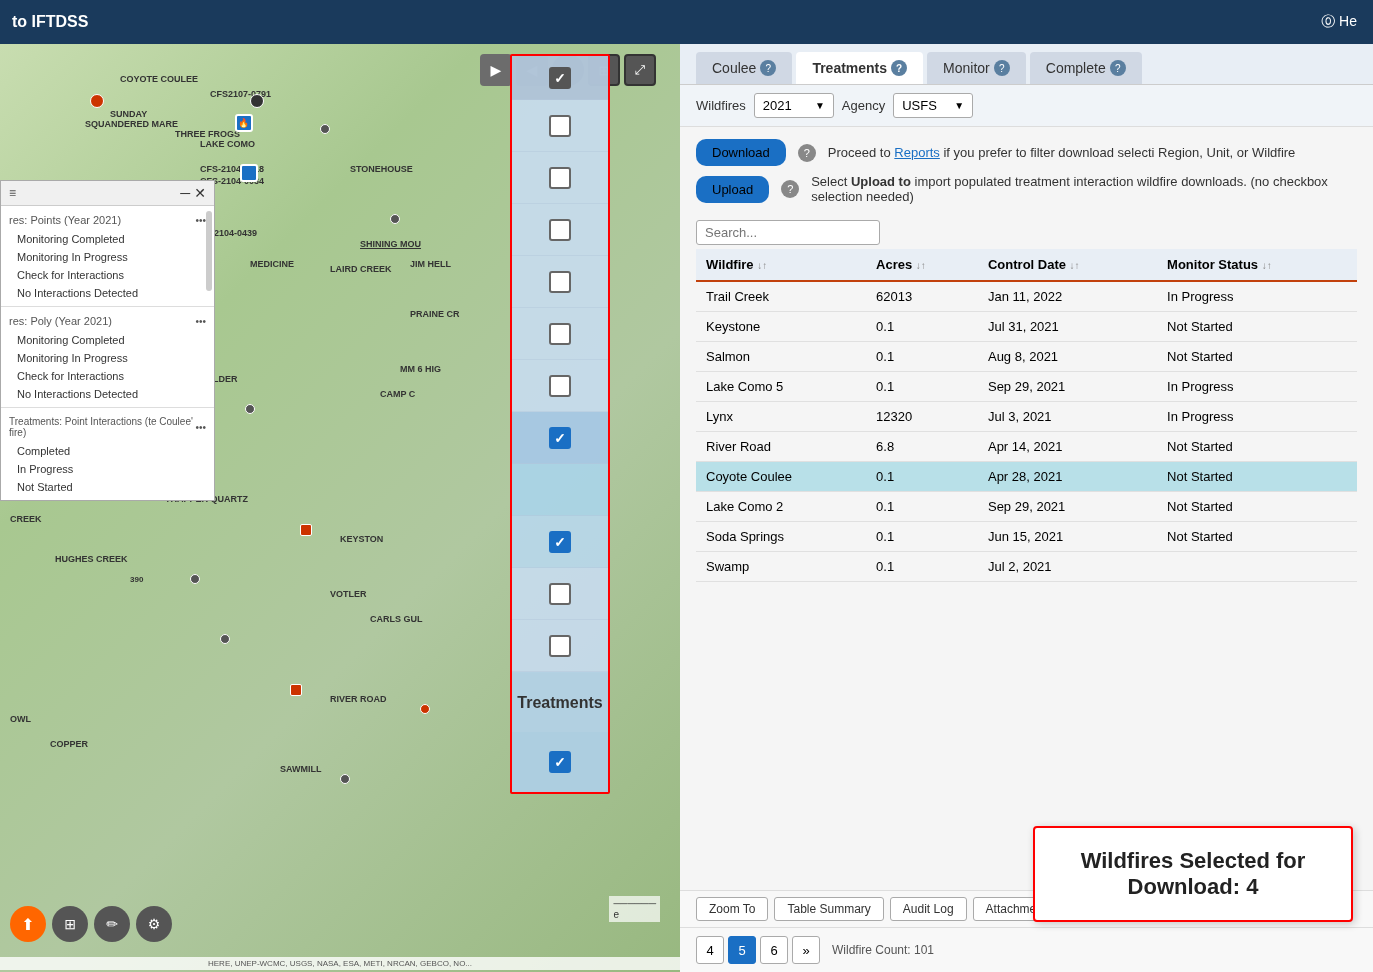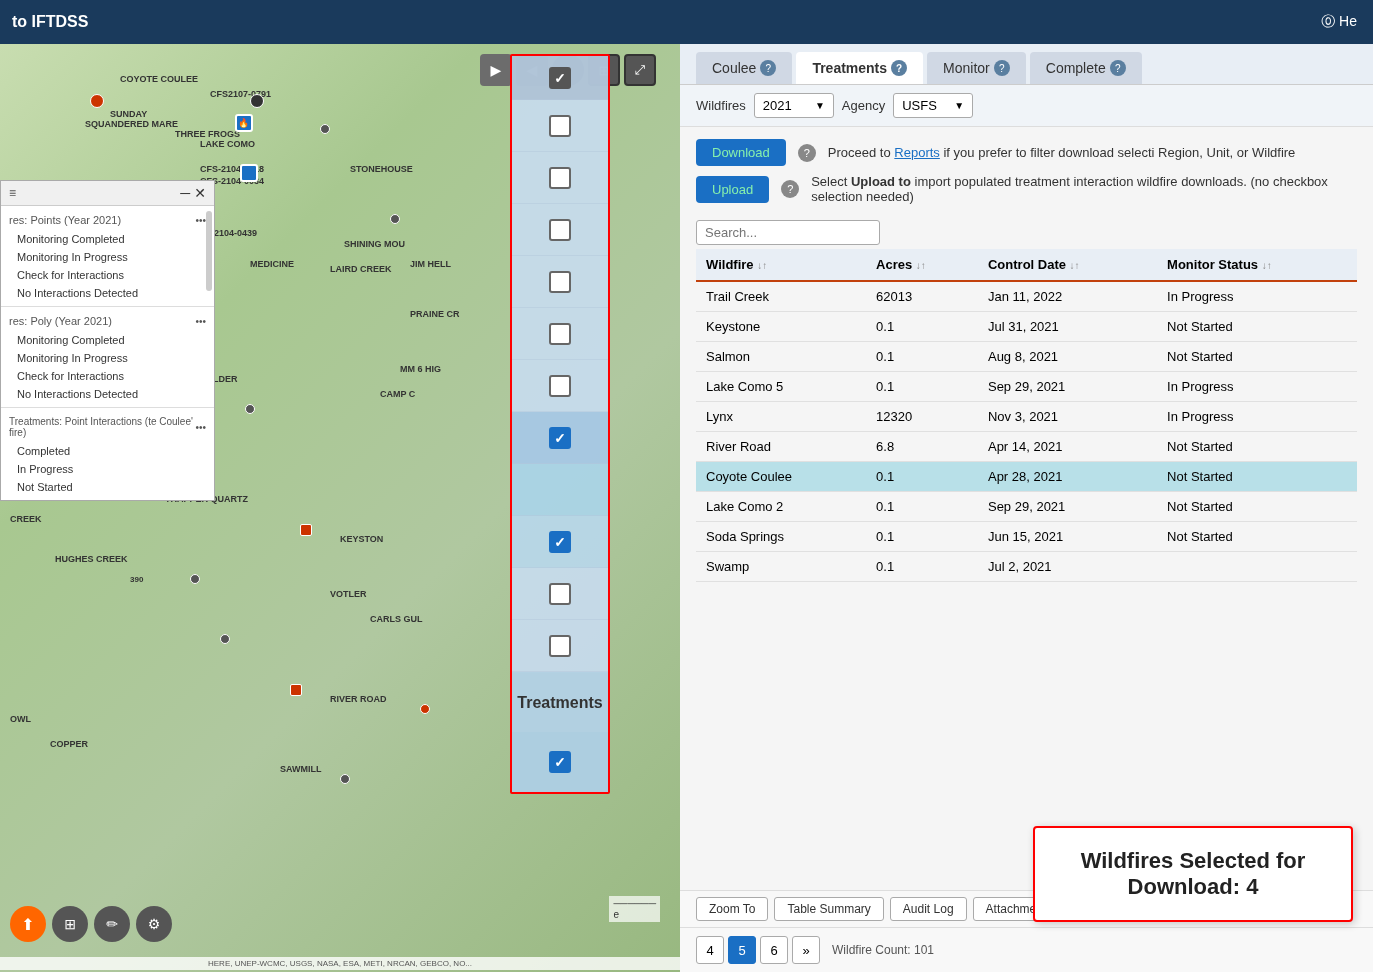--- a/index.html
+++ b/index.html
@@ -82,21 +82,21 @@
     .chevron { font-size: 10px; }
 
     
     .info-boxes {
       padding: 12px 16px; display: flex; flex-direction: column; gap: 8px;
     }
     .info-box {
       display: flex; align-items: center; gap: 12px;
     }
     .info-btn {
-      padding: 6px 16px; background: #1a6fc4; color: #86efac; border: none; border-radius: 4px;
+      padding: 6px 16px; background: #1a6fc4; color: #000000; border: none; border-radius: 10px;
       font-size: 13px; cursor: pointer; white-space: nowrap;
     }
     .info-text { font-size: 13px; color: #333; flex: 1; }
     .info-link { color: #1a6fc4; text-decoration: underline; cursor: pointer; }
     .info-help { width: 18px; height: 18px; border-radius: 50%; background: #888; color: white; font-size: 11px; display: inline-flex; align-items: center; justify-content: center; }
 
     
     .table-container {
       flex: 1; overflow-y: auto; padding: 0 16px;
     }
@@ -202,21 +202,21 @@
     <span class="map-label" style="top:85px;left:175px;">THREE FROGS</span>
     <span class="map-label" style="top:95px;left:200px;">LAKE COMO</span>
     <span class="map-label" style="top:120px;left:200px;">CFS-2104-0418</span>
     <span class="map-label" style="top:132px;left:200px;">CFS-2104-0034</span>
     <span class="map-label" style="top:120px;left:350px;">STONEHOUSE</span>
     <span class="map-label" style="top:160px;left:140px;">CFS2106-3076</span>
     <span class="map-label" style="top:172px;left:130px;">CFS-CFS2106-2572</span>
     <span class="map-label" style="top:184px;left:175px;">CFS-CFS2104-0439</span>
     <span class="map-label" style="top:200px;left:95px;">TRAPPER</span>
     <span class="map-label" style="top:215px;left:250px;">MEDICINE</span>
-    <span class="map-label" style="top:195px;left:344px;">SHINING MOU</span>
+    <span class="map-label" style="top:195px;left:360px;text-decoration:underline;">SHINING MOU</span>
     <span class="map-label" style="top:220px;left:330px;">LAIRD CREEK</span>
     <span class="map-label" style="top:215px;left:410px;">JIM HELL</span>
     <span class="map-label" style="top:265px;left:80px;">BOULDER POINT</span>
     <span class="map-label" style="top:280px;left:105px;">BARN DRAW</span>
     <span class="map-label" style="top:270px;left:40px;">DA SPRINGS</span>
     <span class="map-label" style="top:265px;left:410px;">PRAINE CR</span>
     <span class="map-label" style="top:330px;left:160px;">LITTLE BOULDER</span>
     <span class="map-label" style="top:320px;left:400px;">MM 6 HIG</span>
     <span class="map-label" style="top:348px;left:90px;">TOOK</span>
     <span class="map-label" style="top:358px;left:65px;">LBU JOINT</span>
@@ -422,21 +422,21 @@
           </tr>
           <tr>
             <td>Lake Como 5</td>
             <td>0.1</td>
             <td>Sep 29, 2021</td>
             <td>In Progress</td>
           </tr>
           <tr>
             <td>Lynx</td>
             <td>12320</td>
-            <td>Nov 3, 2021</td>
+            <td>Jul 3, 2021</td>
             <td>In Progress</td>
           </tr>
           <tr>
             <td>River Road</td>
             <td>6.8</td>
             <td>Apr 14, 2021</td>
             <td>Not Started</td>
           </tr>
           <tr class="selected">
             <td>Coyote Coulee</td>

